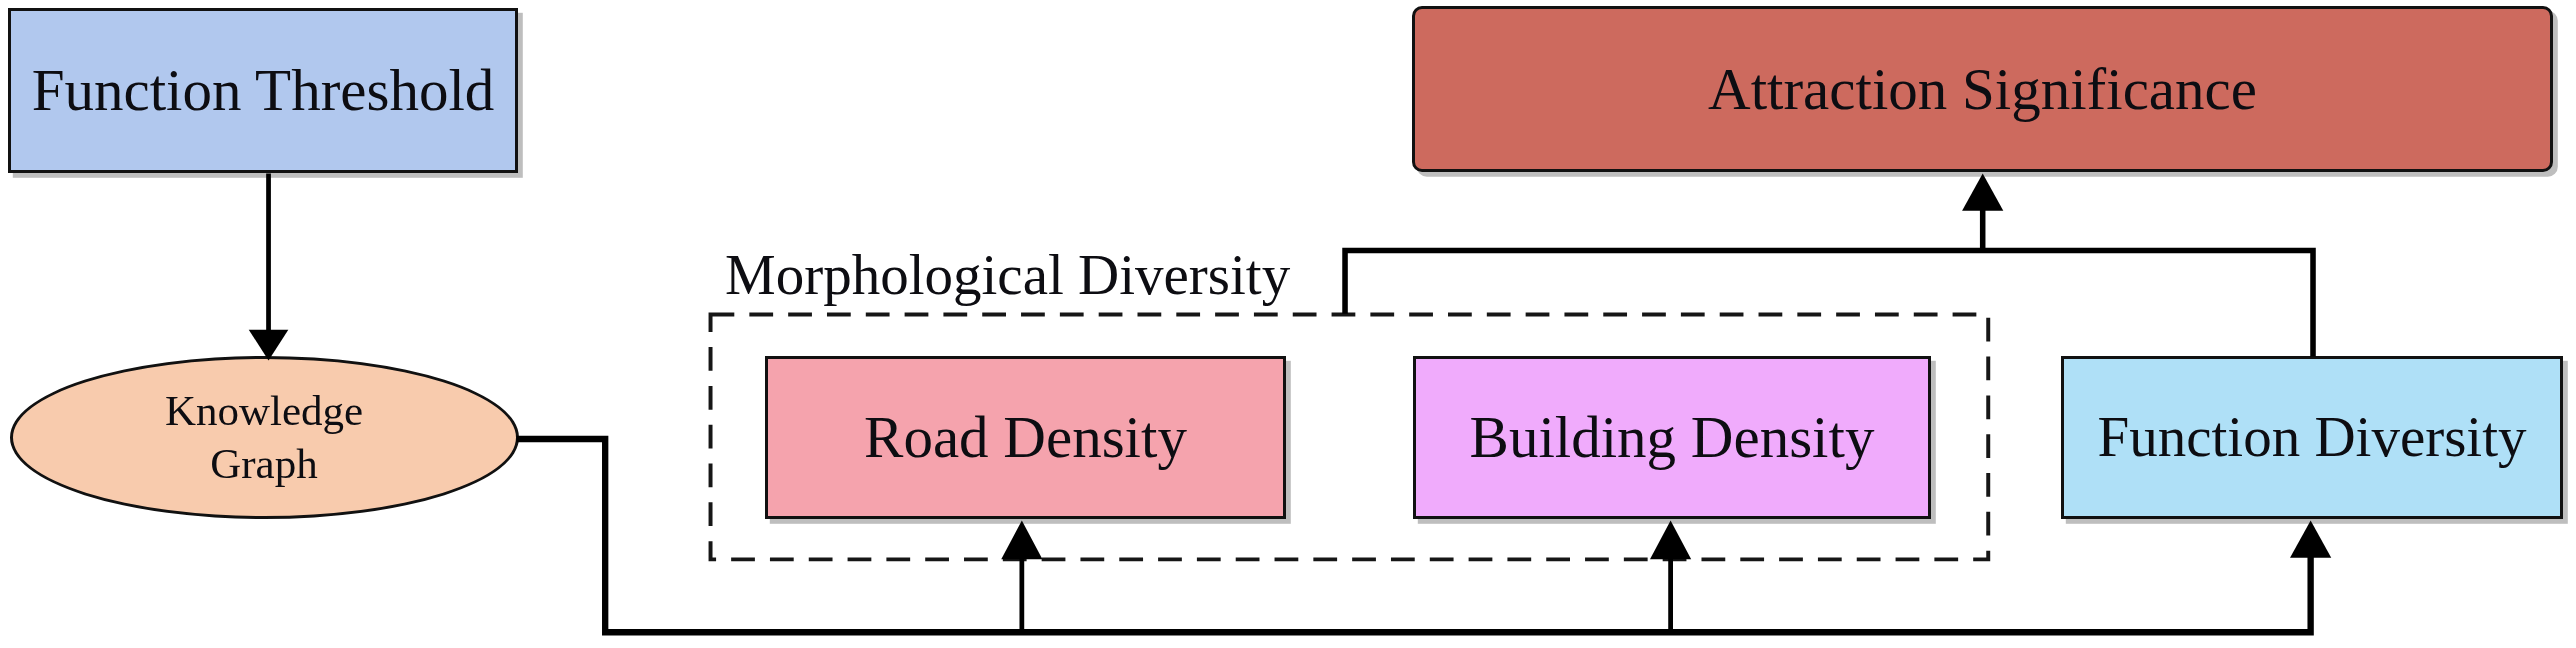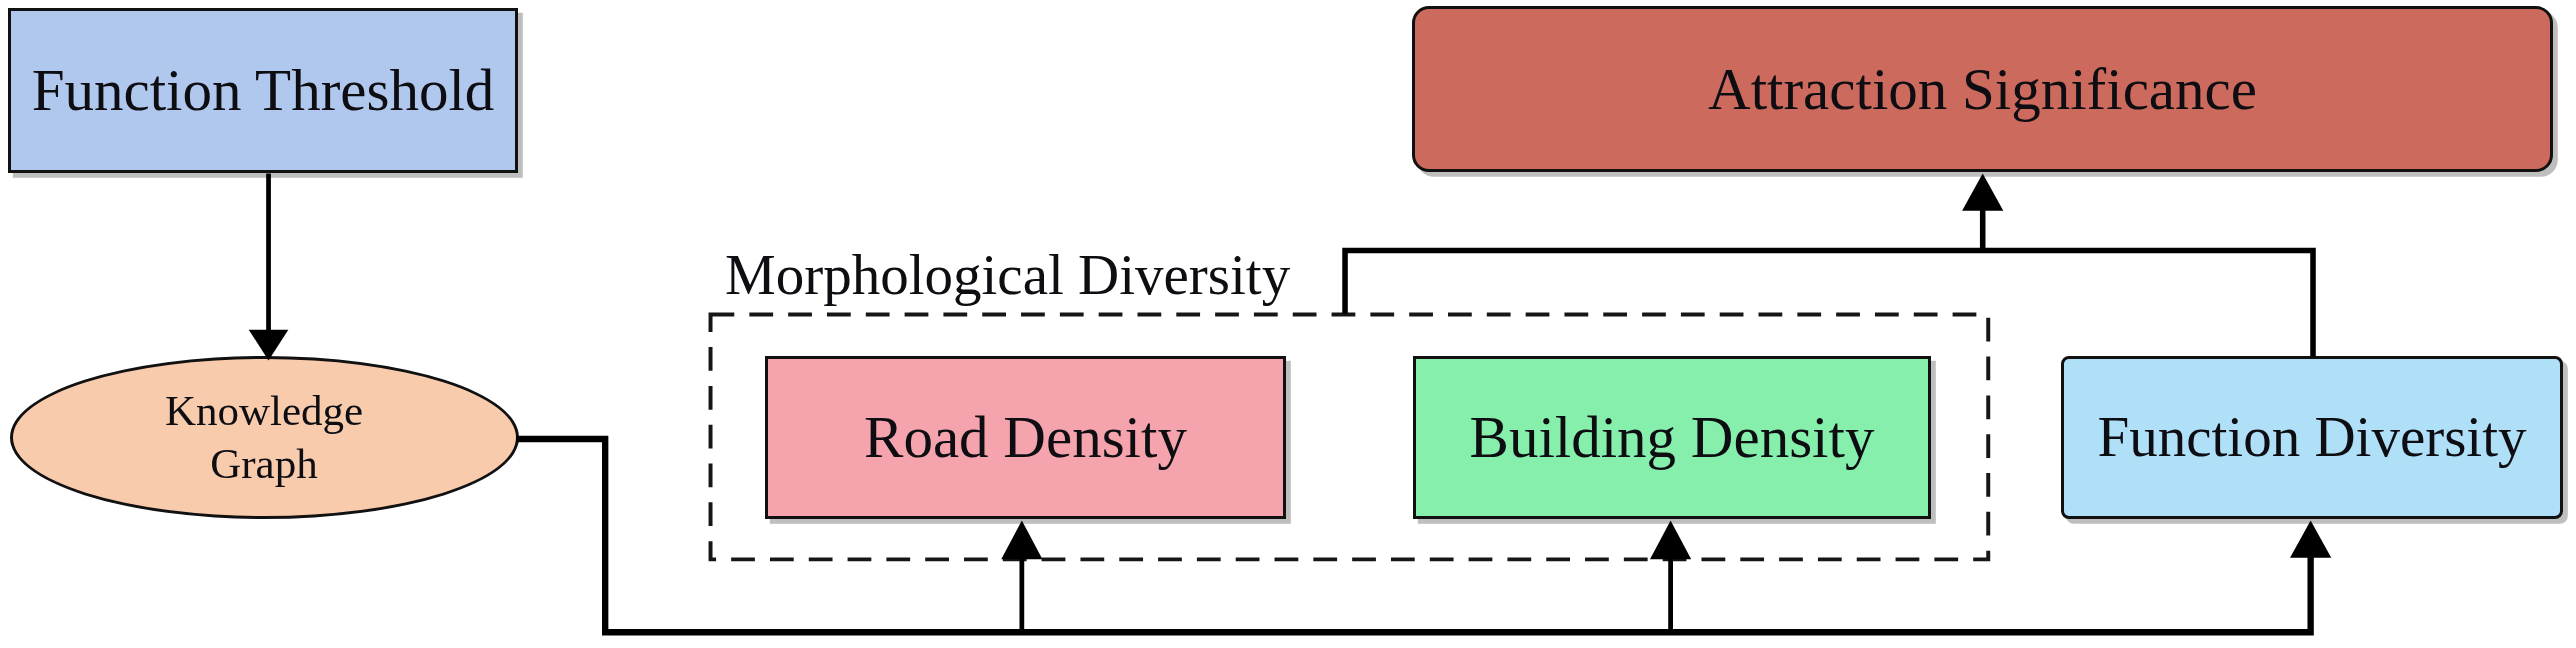--- a/index.html
+++ b/index.html
@@ -35,21 +35,21 @@
   #node-knowledge-graph {
     left: 9.5px; top: 356px; width: 509px; height: 163px;
     border-radius: 50%;
     border-width: 3.2px;
     font-size: 43px;
     line-height: 1.22;
     box-shadow: none;
   }
   #node-attraction-significance {
     left: 1412px; top: 6.3px; width: 1141px; height: 166px;
-    border-radius: 17px;
+    border-radius: 10px;
   }
   #node-road-density {
     left: 765px; top: 356px; width: 521px; height: 163px;
   }
   #node-building-density {
     left: 1413px; top: 356px; width: 518px; height: 163px;
   }
   #node-function-diversity {
     left: 2061px; top: 356px; width: 502px; height: 163px;
     font-size: 57px;
@@ -84,25 +84,25 @@
       <span style="display:block">Graph</span>
     </span>
   </div>
 
   <div id="label-morphological-diversity">Morphological Diversity</div>
 
   <div class="node" id="node-road-density" style="background: rgb(245, 163, 173);">
     <span>Road Density</span>
   </div>
 
-  <div class="node" id="node-building-density" style="background: #86efac;">
+  <div class="node" id="node-building-density" style="background: #f0abfc;">
     <span>Building Density</span>
   </div>
 
-  <div class="node" id="node-function-diversity" style="background: rgb(175, 224, 247); border-radius: 8px;">
+  <div class="node" id="node-function-diversity" style="background: rgb(175, 224, 247);">
     <span>Function Diversity</span>
   </div>
 
   <div class="node" id="node-attraction-significance" style="background: rgb(205, 106, 94);">
     <span>Attraction Significance</span>
   </div>
 
   <svg id="connector-layer" viewBox="0 0 3252 819" xmlns="http://www.w3.org/2000/svg">
 
     <rect x="897" y="397" width="1613" height="309" fill="none" stroke="#161616" stroke-width="5" stroke-dasharray="30 19"></rect>

